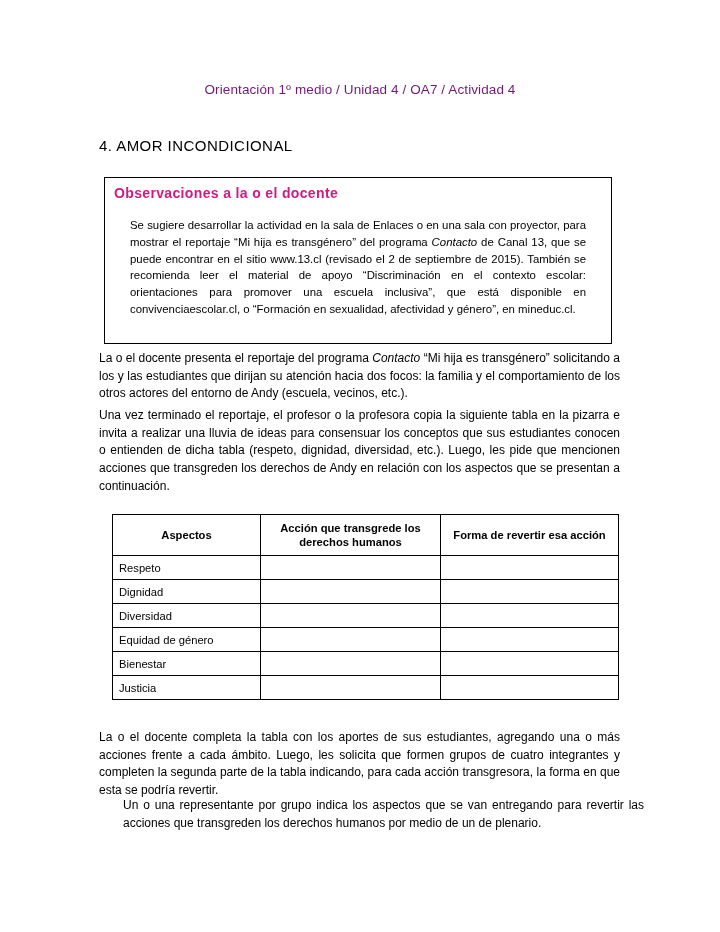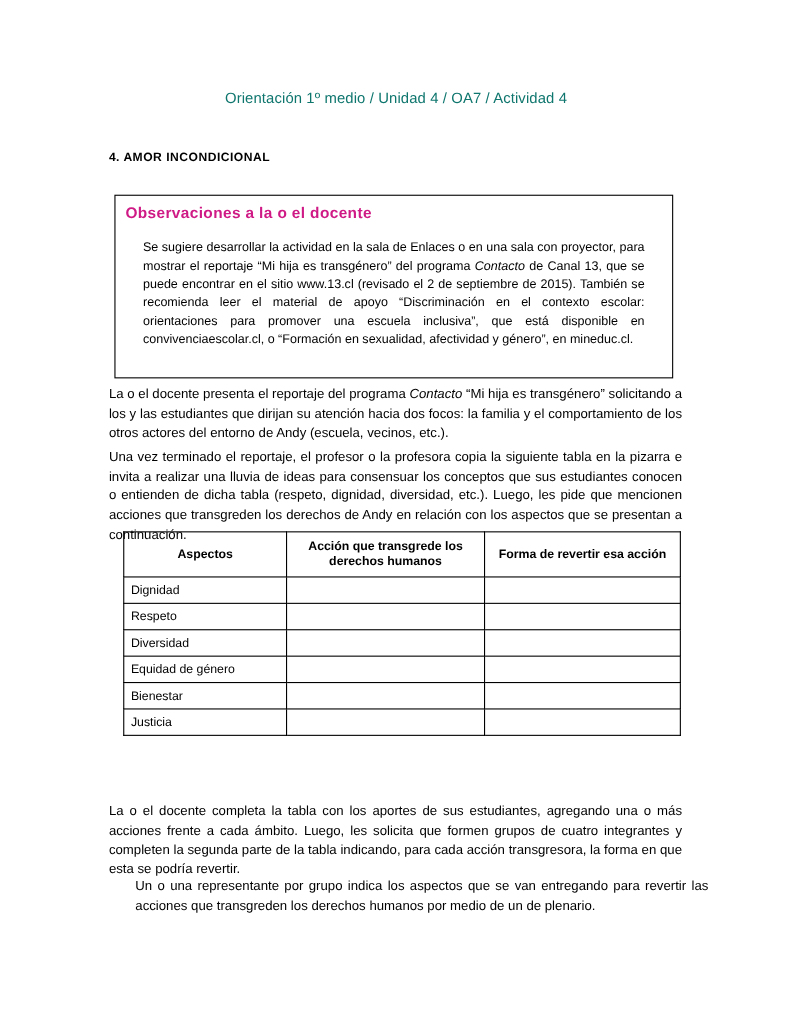--- a/index.html
+++ b/index.html
@@ -21,31 +21,31 @@
     height: 932px;
     box-sizing: border-box;
     padding: 0;
   }
   .doc-title {
     position: absolute;
     top: 82px;
     left: 0;
     width: 720px;
     text-align: center;
-    color: #0f766e;
+    color: #701a75;
     font-size: 13.5px;
     letter-spacing: 0.1px;
     white-space: nowrap;
   }
   .section-heading {
     position: absolute;
     top: 137px;
     left: 99px;
-    font-size: 11px;
-    font-weight: bold;
+    font-size: 15px;
+    font-weight: normal;
     letter-spacing: 0.45px;
   }
   .obs-box {
     position: absolute;
     left: 104px;
     top: 177px;
     width: 508px;
     box-sizing: border-box;
     border: 1px solid #000000;
     padding: 7px 9px 9px 9px;
@@ -73,21 +73,21 @@
     margin: 0;
   }
   .p1 { top: 350px; }
   .p2 { top: 407px; }
   .p3 { top: 729px; }
   .p4 { top: 797px; margin-left: 24px; }
 
   .data-table {
     position: absolute;
     left: 112px;
-    top: 483px;
+    top: 514px;
     width: 506px;
     border-collapse: collapse;
     table-layout: fixed;
     padding-left: 28px;
   }
   .data-table td, .data-table th {
     border: 1px solid #000000;
     font-size: 11.2px;
     padding: 0;
   }
@@ -138,26 +138,26 @@
     </colgroup>
     <thead>
       <tr>
         <th>Aspectos</th>
         <th>Acción que transgrede los derechos humanos</th>
         <th>Forma de revertir esa acción</th>
       </tr>
     </thead>
     <tbody>
         <tr>
-          <td class="aspect-cell">Dignidad</td>
+          <td class="aspect-cell">Respeto</td>
           <td></td>
           <td></td>
         </tr>
         <tr>
-          <td class="aspect-cell">Respeto</td>
+          <td class="aspect-cell">Dignidad</td>
           <td></td>
           <td></td>
         </tr>
         <tr>
           <td class="aspect-cell">Diversidad</td>
           <td></td>
           <td></td>
         </tr>
         <tr>
           <td class="aspect-cell">Equidad de género</td>

